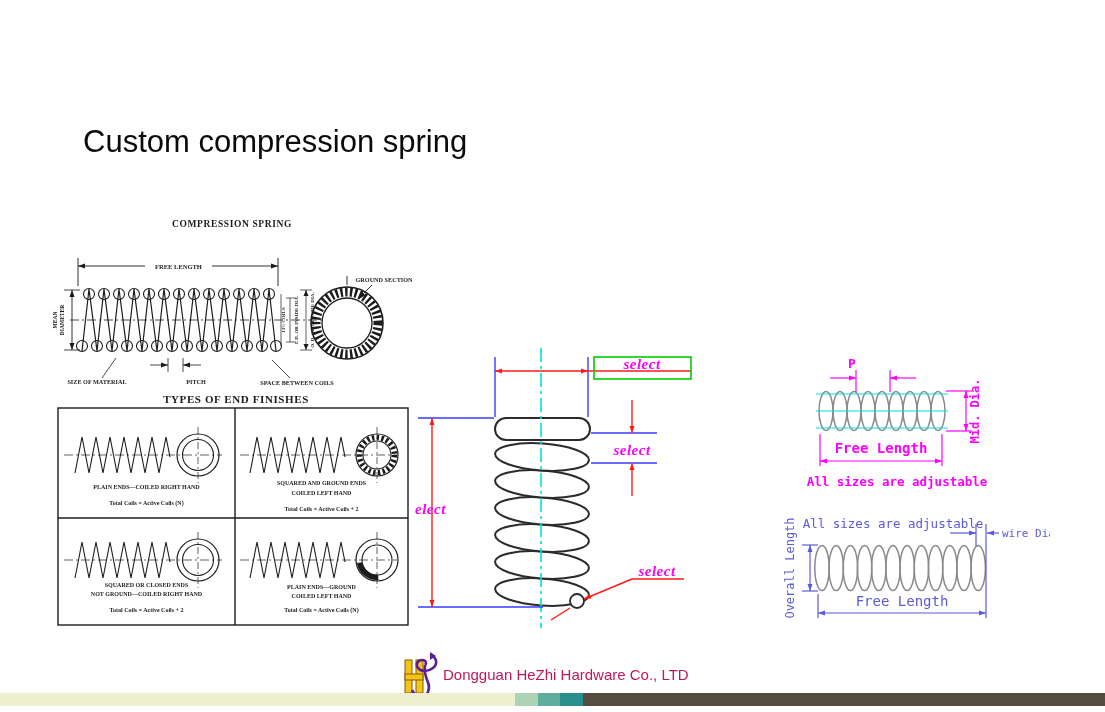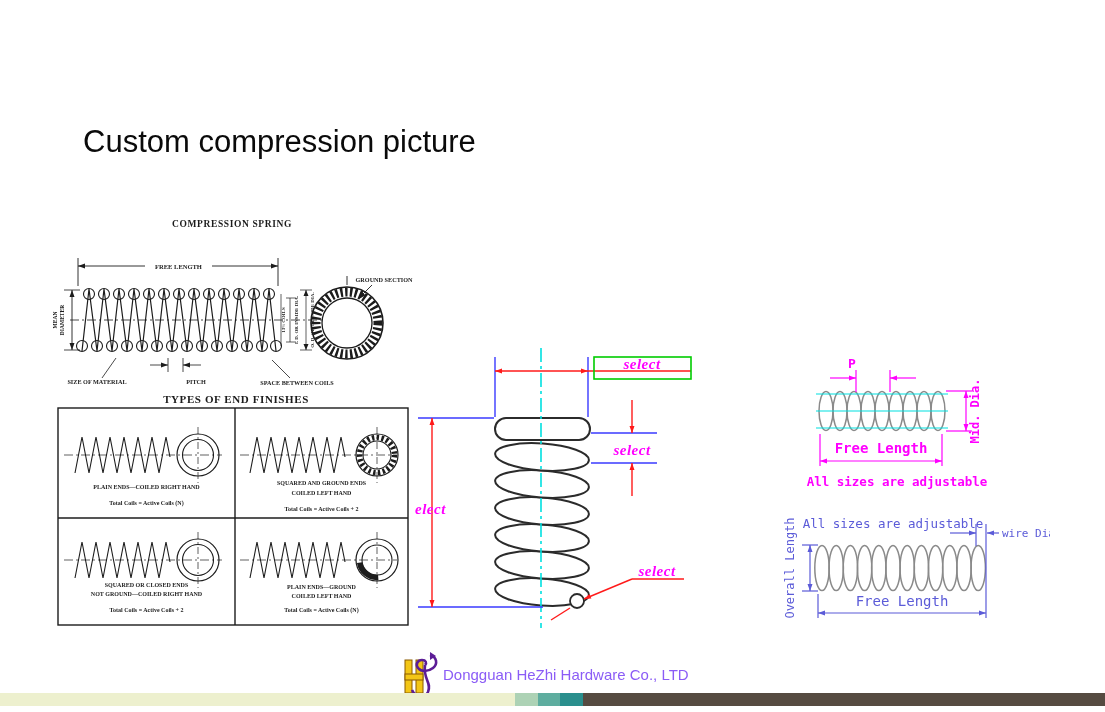--- a/index.html
+++ b/index.html
@@ -3,21 +3,21 @@
 <meta charset="utf-8">
 <style>
   html,body{margin:0;padding:0;background:#fff;}
   .canvas{position:relative;width:1105px;height:712px;background:#ffffff;overflow:hidden;
           font-family:"Liberation Sans",sans-serif;}
   .page-title{position:absolute;left:83px;top:124px;font-size:31px;color:#0a0a0a;
               font-weight:400;letter-spacing:0px;}
   .note{position:absolute;left:788px;top:192px;width:258px;font-size:16.5px;
         line-height:22.5px;color:#8b8b8b;}
   .svgblk{position:absolute;}
-  .footer-co{position:absolute;left:443px;top:666px;font-size:15px;color:#8b5cf6;}
+  .footer-co{position:absolute;left:443px;top:666px;font-size:15px;color:#be185d;}
   .bar{position:absolute;top:693px;height:13px;}
   
   .ser{font-family:"Liberation Serif",serif;font-weight:bold;fill:#1c1c1c;}
   .serf{font-family:"Liberation Serif",serif;fill:#1c1c1c;}
   .cadm{font-family:"DejaVu Sans Mono",monospace;fill:#ff00ff;font-weight:bold;}
   .cadb{font-family:"DejaVu Sans Mono",monospace;fill:#5b5bd8;}
   .sel{font-family:"Liberation Serif",serif;font-style:italic;font-weight:bold;
        fill:#ff00ff;font-size:15px;letter-spacing:0.5px;}
   .blk{stroke:#1c1c1c;fill:none;}
   .red{stroke:#ff1a1a;fill:none;}
@@ -25,21 +25,21 @@
   .cyn{stroke:#00e0e0;fill:none;}
   .mag{stroke:#ff00ff;fill:none;}
   .cblu{stroke:#5b5bd8;fill:none;}
   .spr{stroke:#8a8a8a;fill:none;}
 </style>
 </head>
 <body>
 
 <div class="canvas">
 
-  <div class="page-title">Custom compression picture</div>
+  <div class="page-title">Custom compression spring</div>
 
 
   <svg class="svgblk" style="left:50px;top:210px;" width="370" height="420" viewBox="0 0 370 420">
     <text class="ser" x="182" y="17" font-size="9.5" text-anchor="middle" letter-spacing="0.6">COMPRESSION SPRING</text>
 
     <g>
       <line class="blk" x1="28" y1="48" x2="28" y2="76" stroke-width="0.9"></line>
       <line class="blk" x1="228" y1="48" x2="228" y2="76" stroke-width="0.9"></line>
       <line class="blk" x1="28" y1="56" x2="95" y2="56" stroke-width="0.9"></line>
       <line class="blk" x1="162" y1="56" x2="228" y2="56" stroke-width="0.9"></line>

